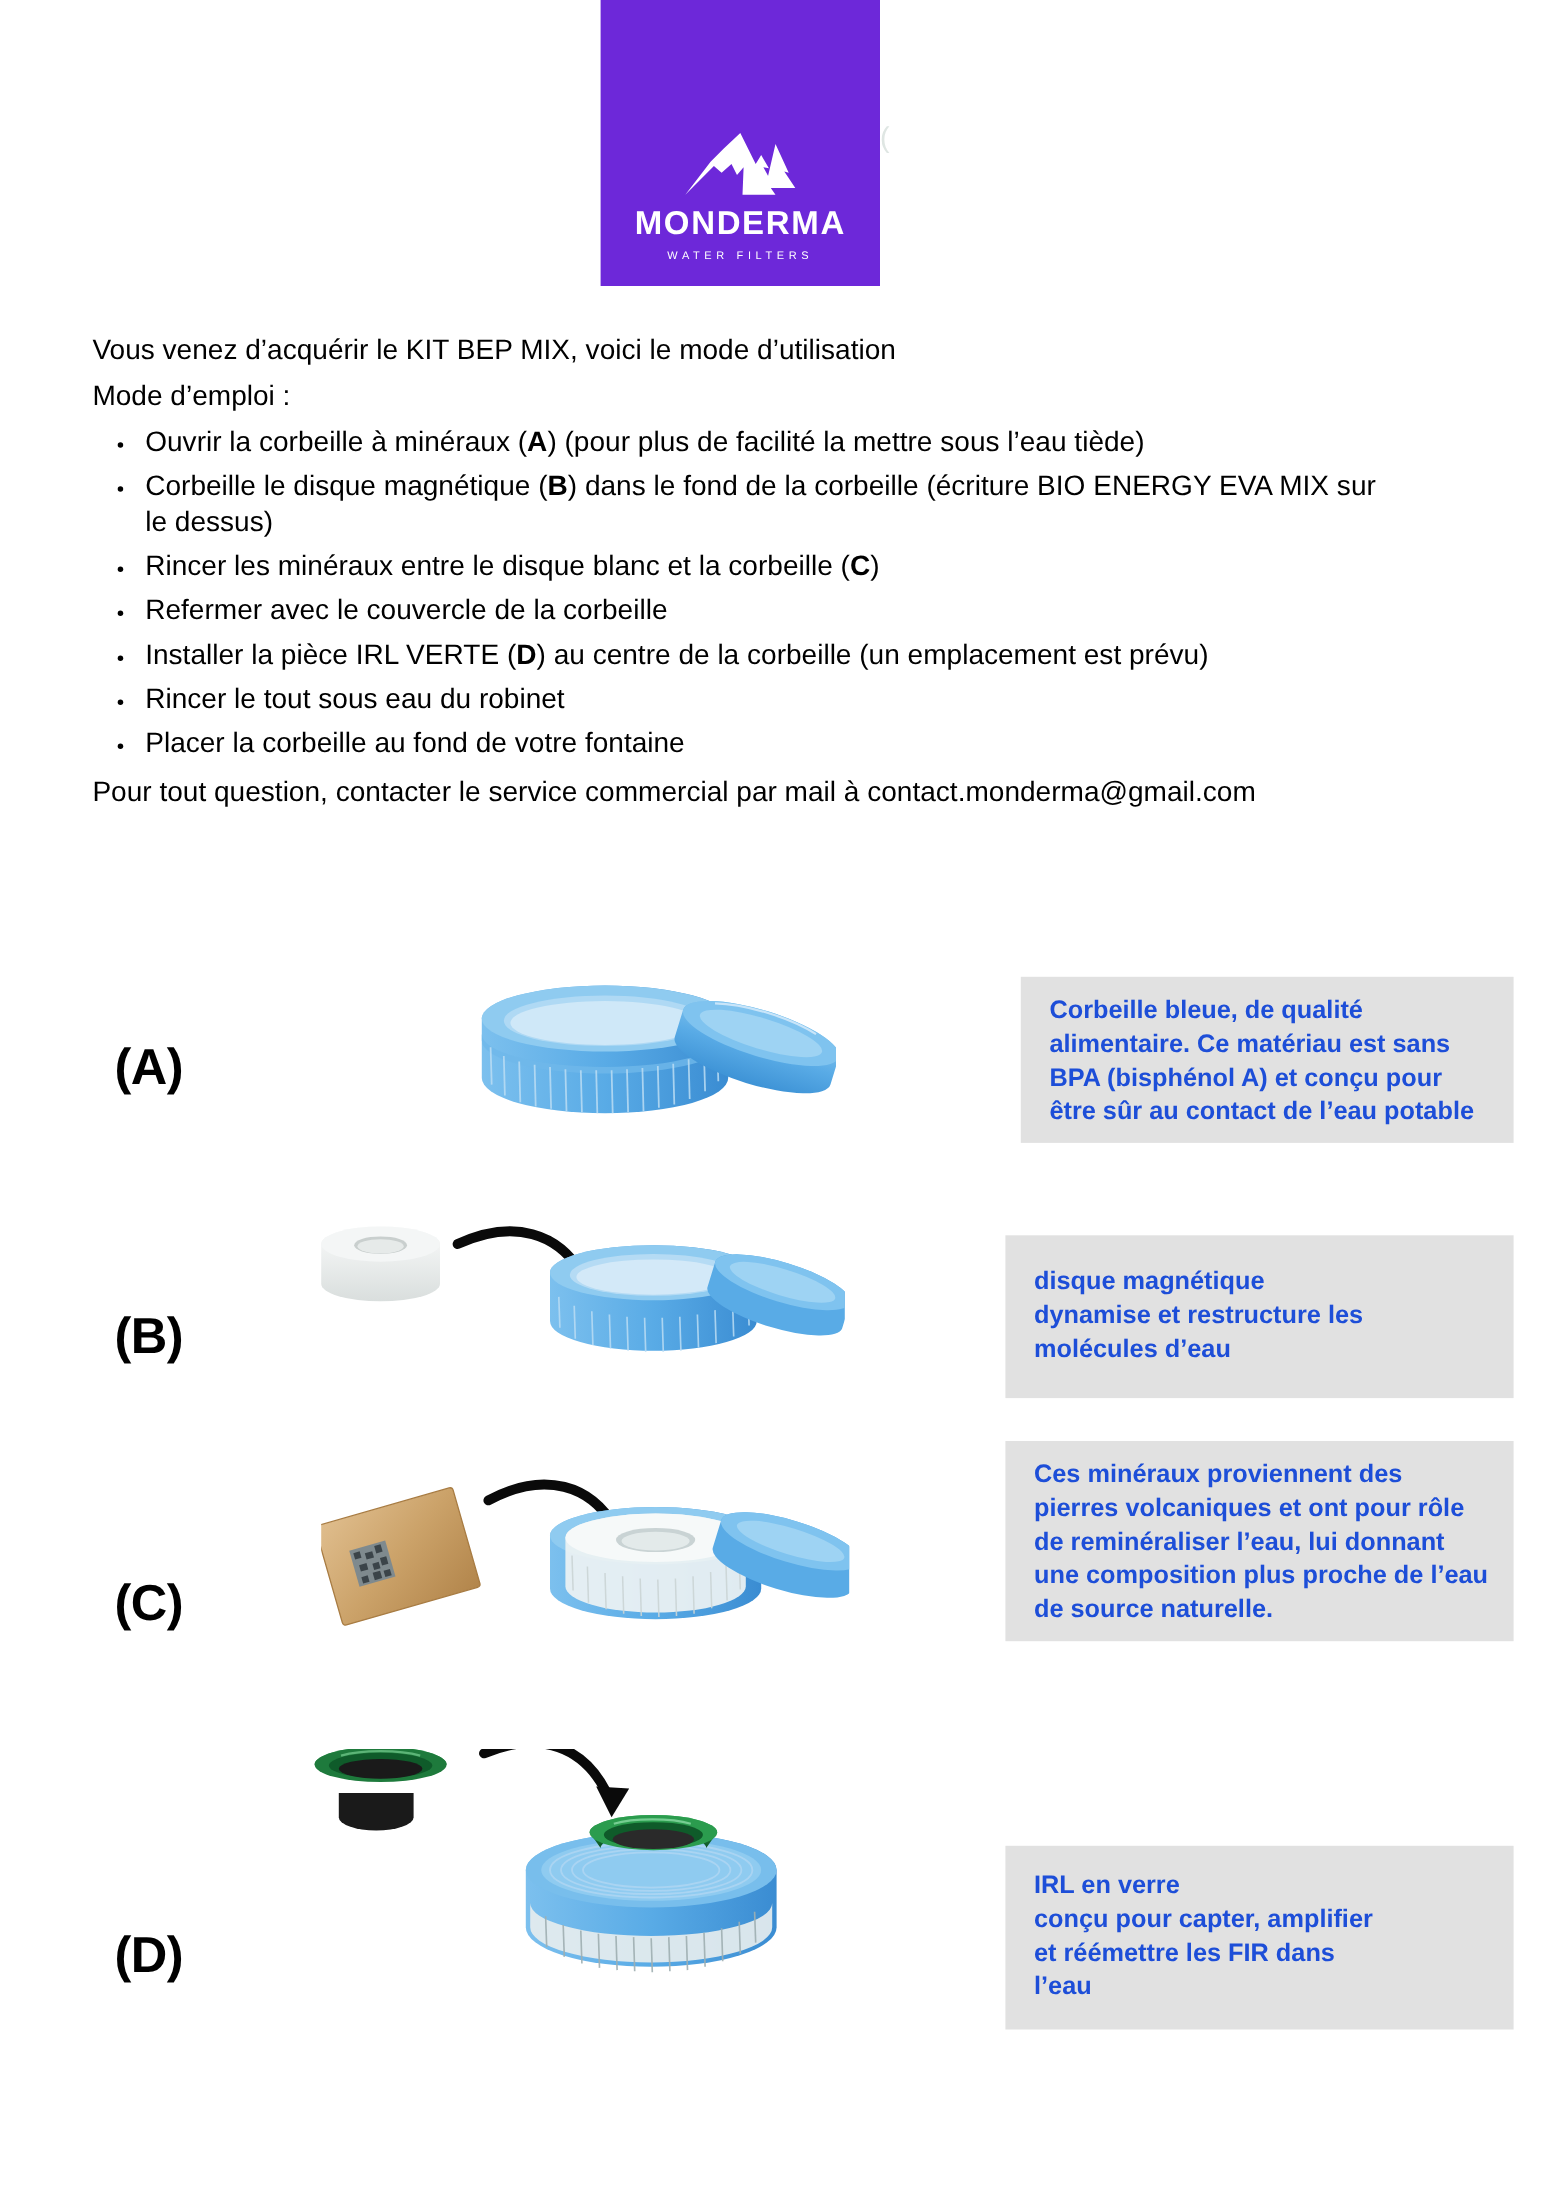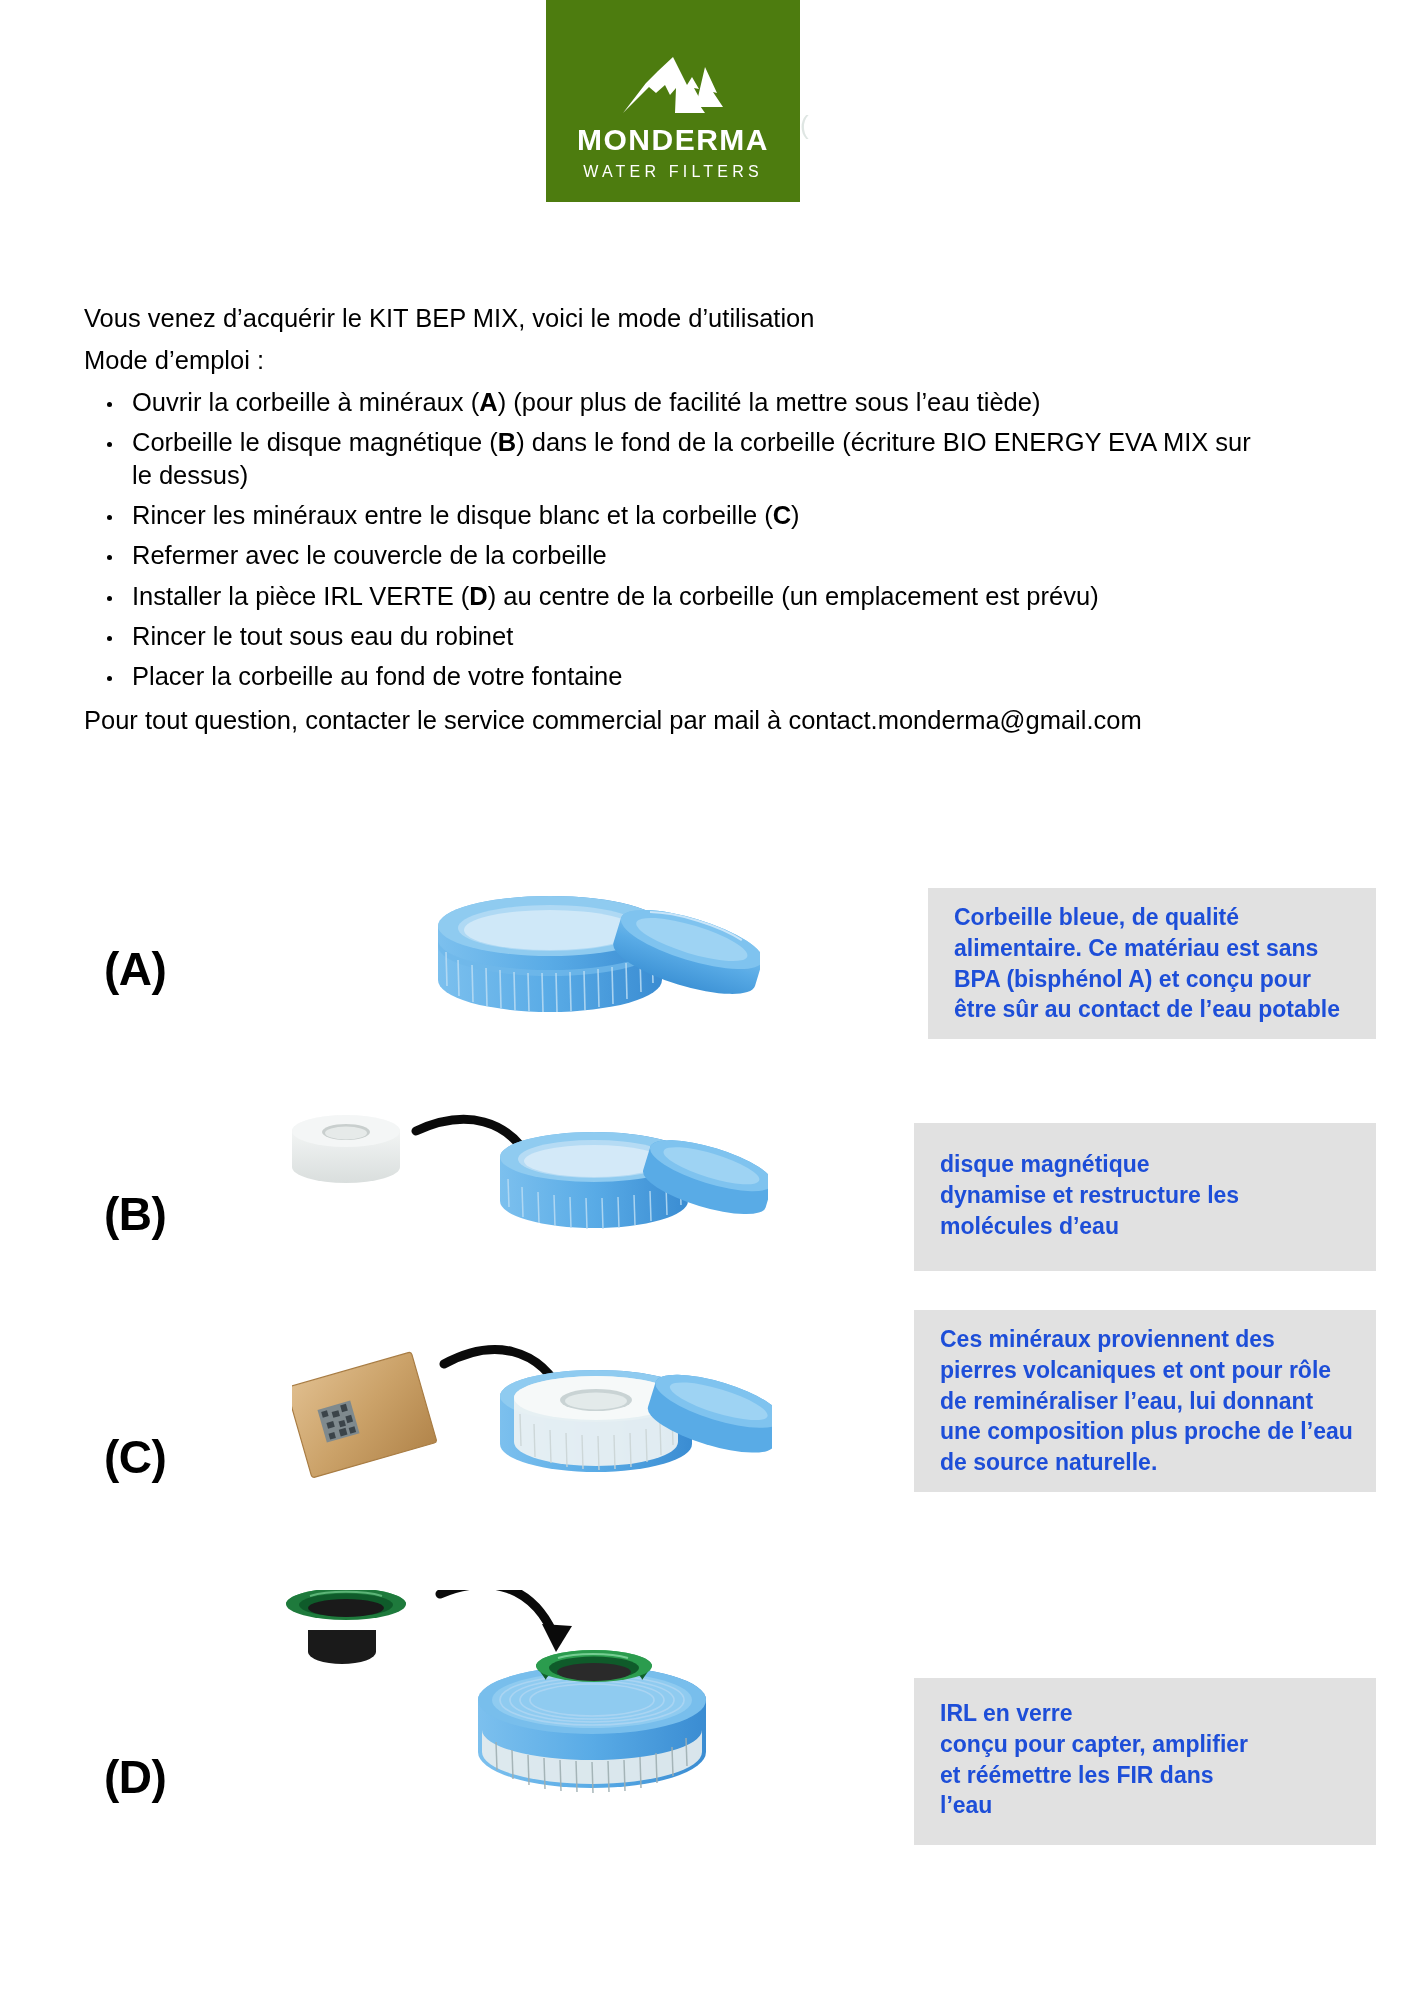--- a/index.html
+++ b/index.html
@@ -20,22 +20,22 @@
     position: absolute;
     left: 0; top: 0;
     width: 1414px;
     height: 202px;
   }
   .logo-box {
     position: absolute;
     left: 546px;
     top: 0;
     width: 254px;
-    height: 202px;
-    background: #4d7c0f;
+    height: 260px;
+    background: #6d28d9;
     display: flex;
     flex-direction: column;
     align-items: center;
     justify-content: flex-end;
     padding-bottom: 22px;
   }
   .logo-mark { width: 120px; height: 66px; display: block; margin-bottom: 4px; }
   .logo-word {
     color: #ffffff;
     font-family: "Liberation Sans", sans-serif;
@@ -43,21 +43,21 @@
     font-size: 30px;
     letter-spacing: 1.5px;
     line-height: 1;
     margin-bottom: 9px;
     white-space: nowrap;
   }
   .logo-sub {
     color: #ffffff;
     font-family: "Liberation Sans", sans-serif;
     font-weight: 400;
-    font-size: 16px;
+    font-size: 10px;
     letter-spacing: 4.2px;
     line-height: 1;
     white-space: nowrap;
   }
   .logo-ghost {
     position: absolute;
     left: 800px;
     top: 112px;
     width: 16px;
     height: 30px;

